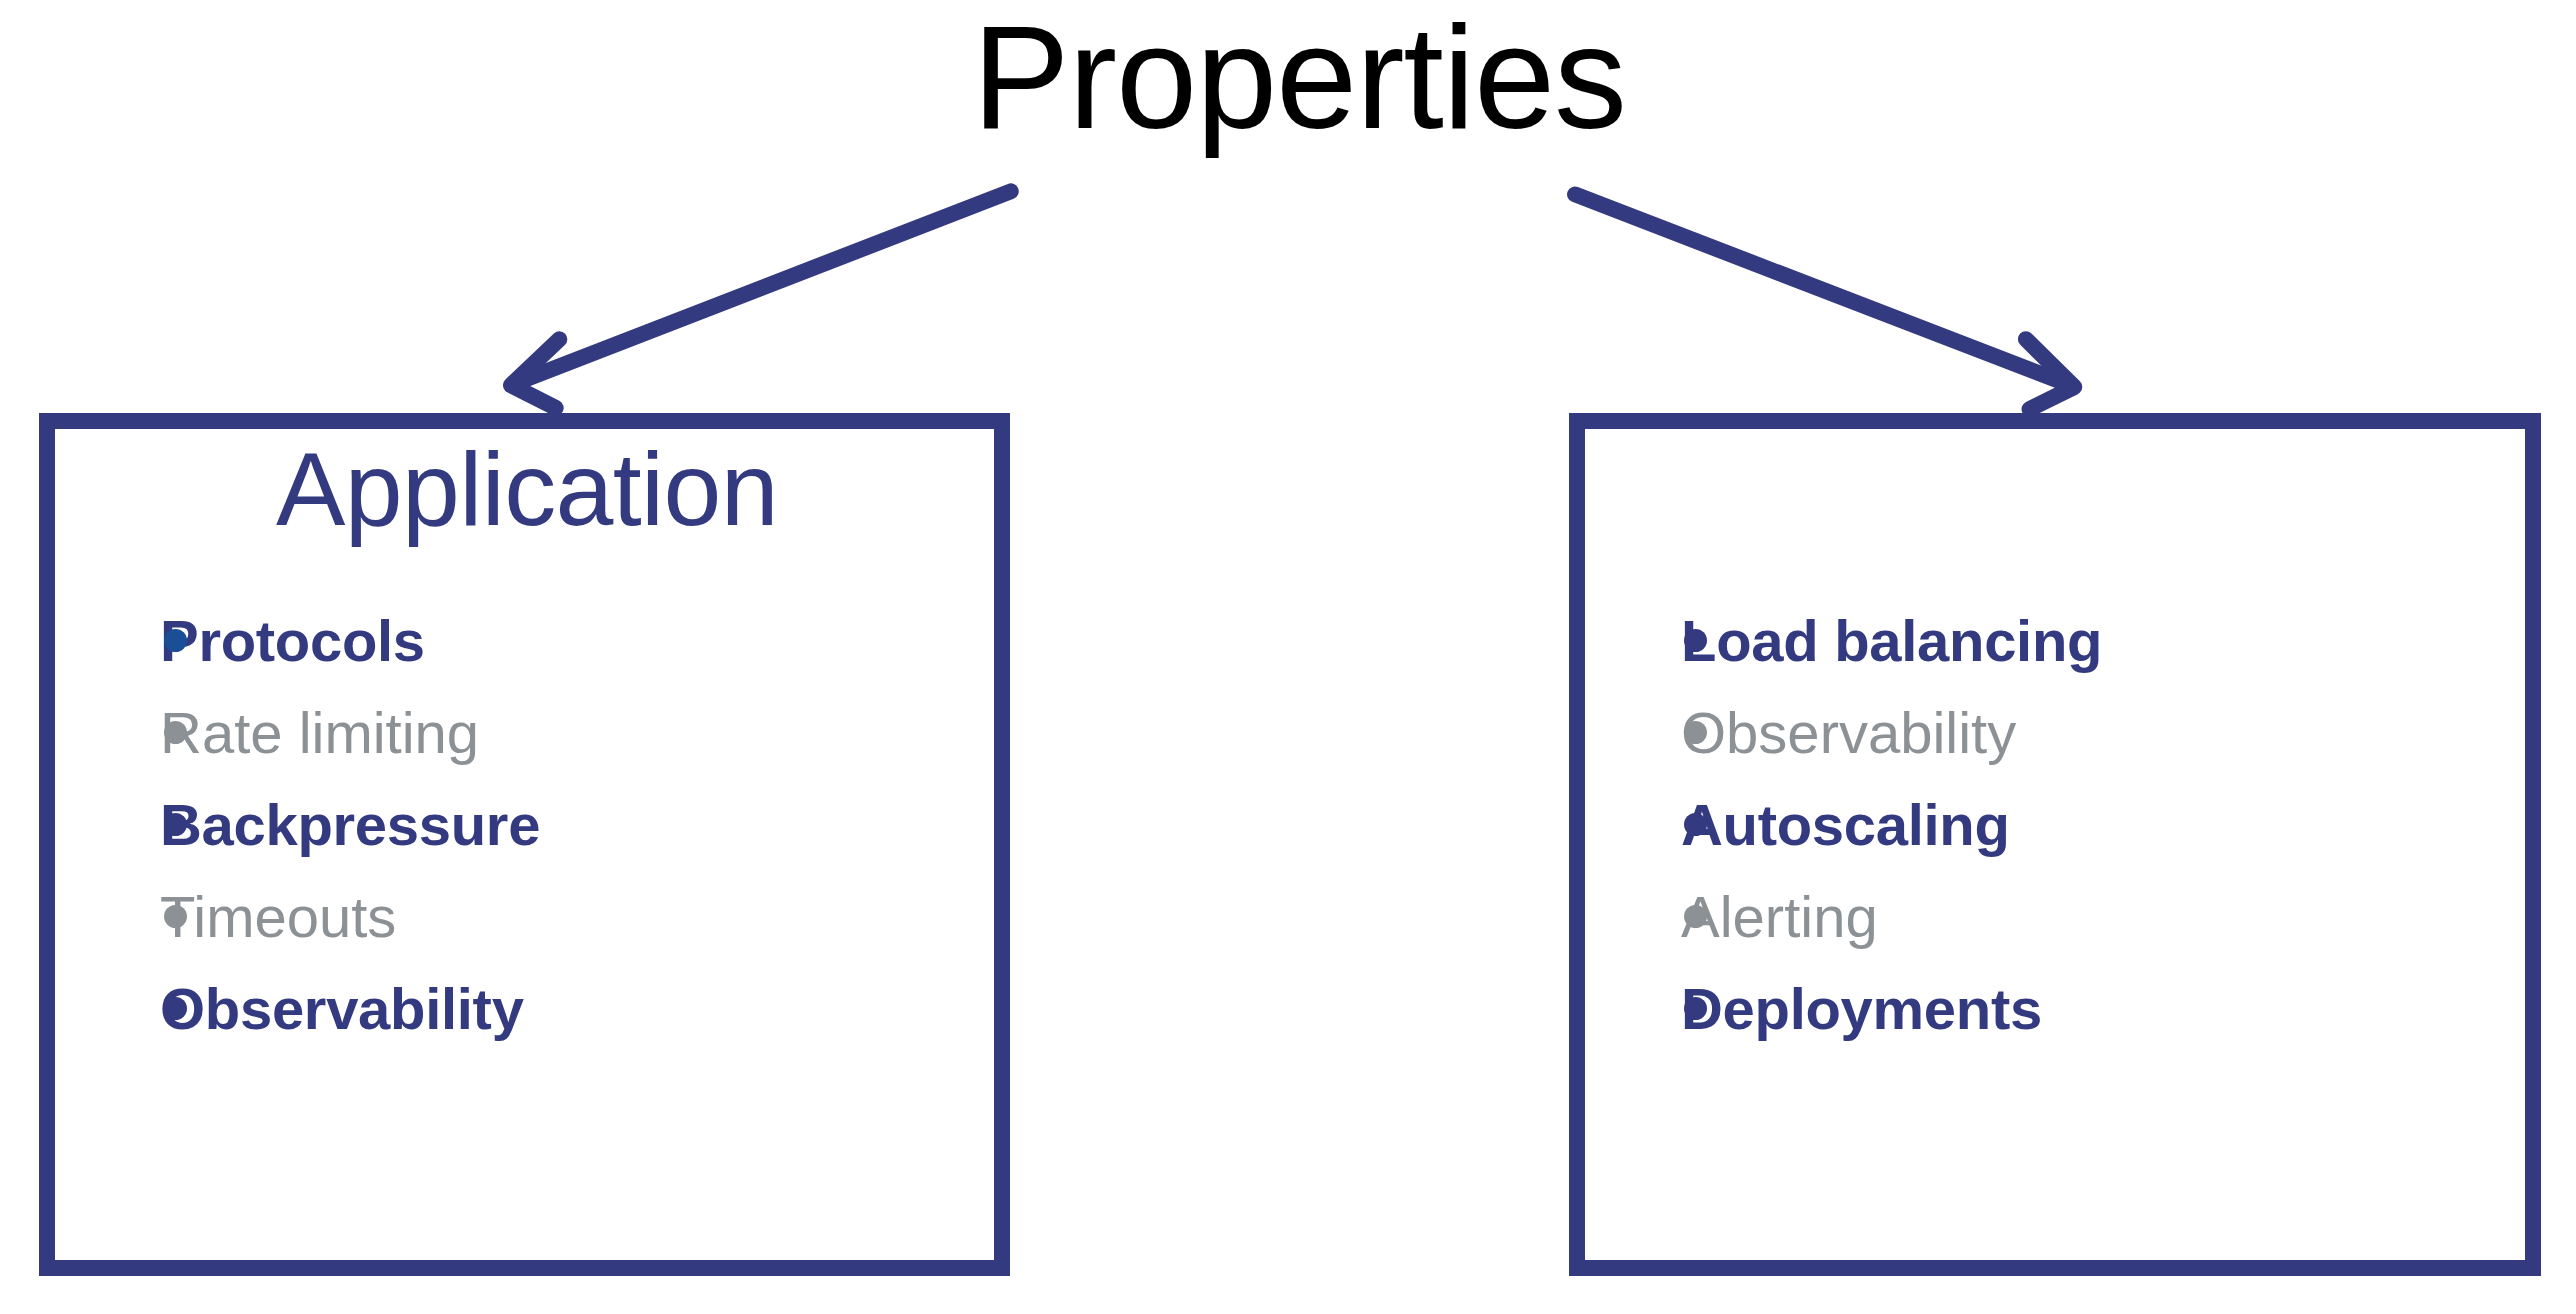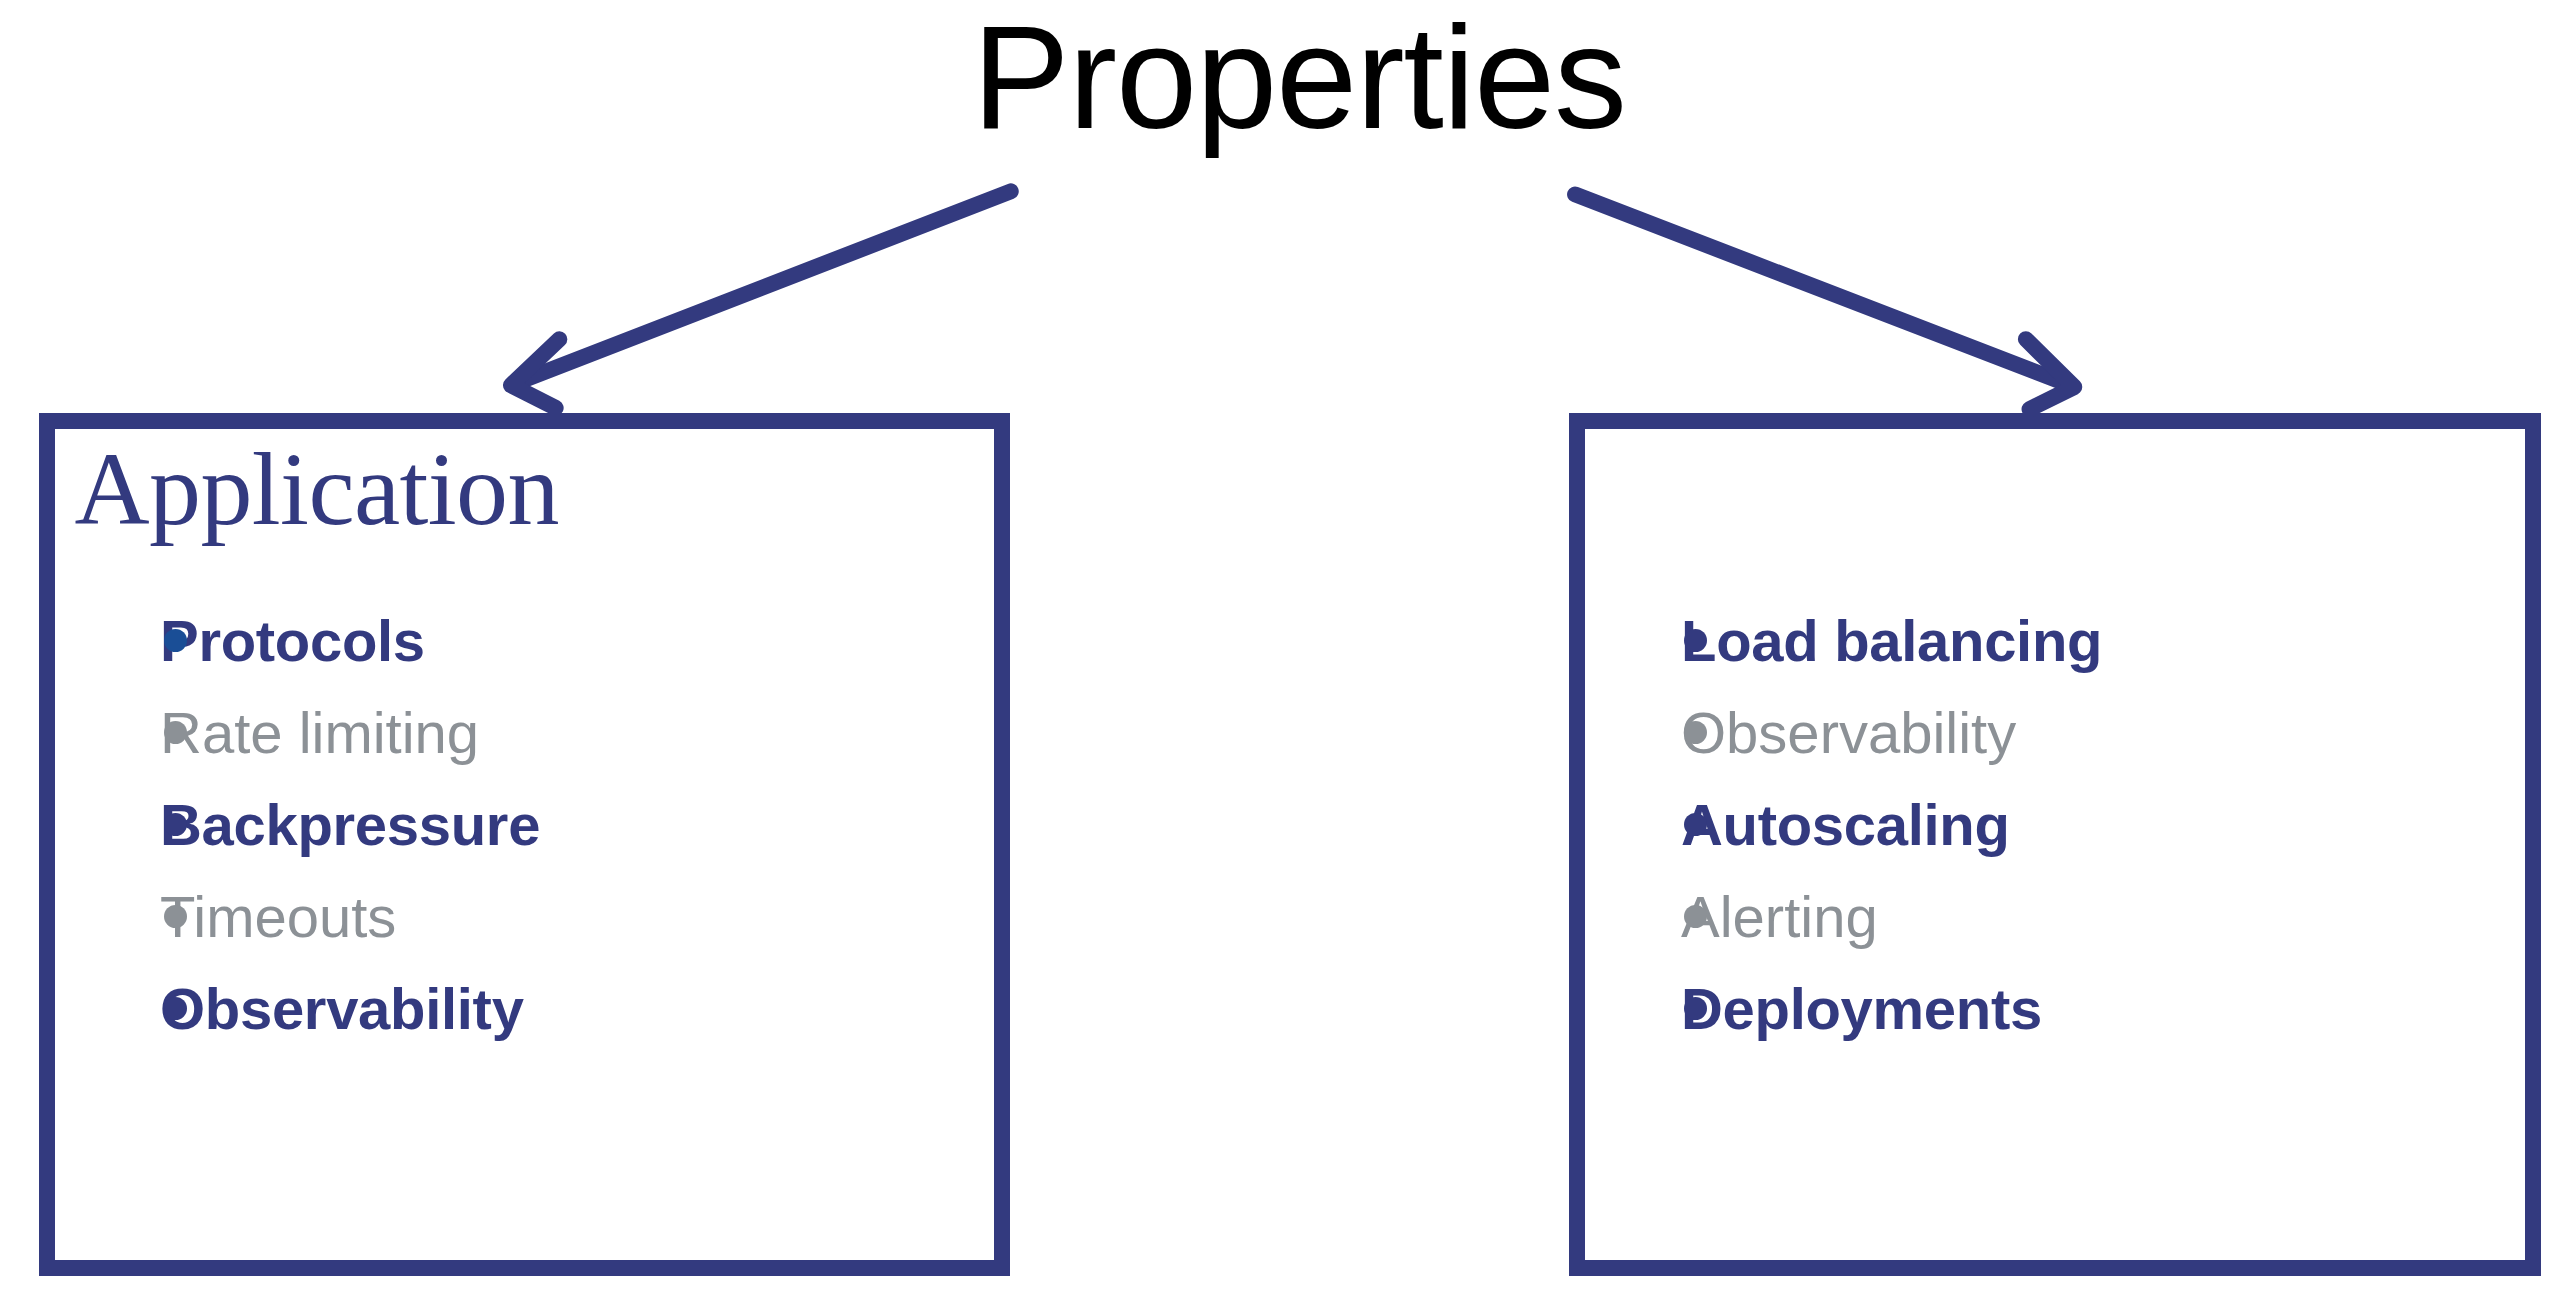--- a/index.html
+++ b/index.html
@@ -67,29 +67,28 @@
   .node-box.right {
     left: 1569px;
     top: 413px;
     width: 972px;
     height: 863px;
   }
 
   .node-heading {
     position: absolute;
     top: 8px;
-    left: 17px;
+    left: 0;
     width: 100%;
-    text-align: left;
+    text-align: center;
     font-size: 104px;
     line-height: 1.0;
     font-weight: 400;
     letter-spacing: -0.6px;
     white-space: nowrap;
-    font-family: Liberation Serif, serif;
   }
   .node-heading .heading-inner {
     display: inline-block;
   }
   .node-box.left .node-heading .heading-inner { transform: translateX(2.5px); }
   .node-box.right .node-heading .heading-inner { transform: translateX(-42px); }
 
   .prop-list {
     position: absolute;
     top: 166px;

